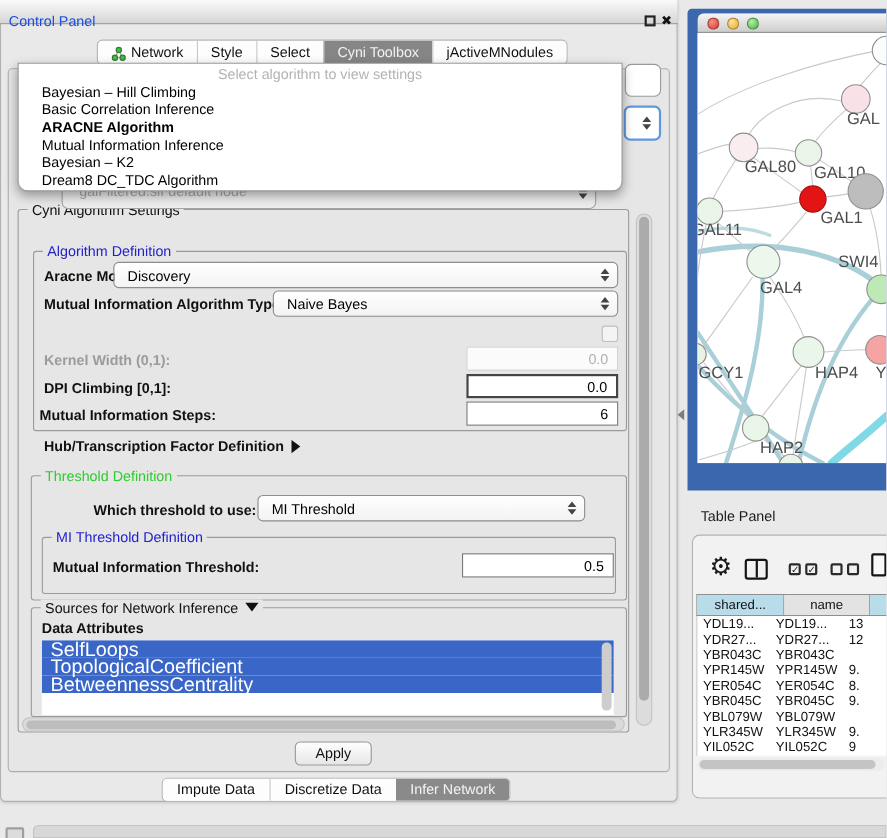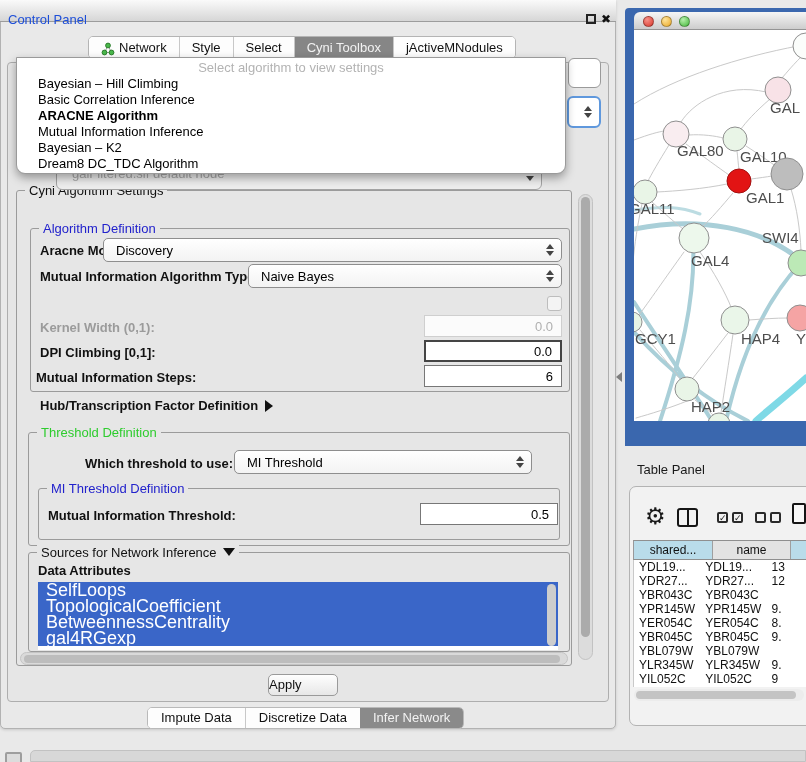--- a/index.html
+++ b/index.html
@@ -77,21 +77,21 @@
 .hsb .thumb{position:absolute;top:2px;height:8px;background:#bdbdbd;border-radius:4px}
 
 
 .attr-list{left:38px;top:582px;width:520px;height:68px;background:#fff;overflow:hidden}
 .attr-item{height:16px;line-height:16px;font-size:18px;color:#fff;background:#3a66c8;
   padding-left:8px;margin-right:0;white-space:nowrap}
 .attr-vsb{position:absolute;right:2px;top:2px;width:9px;height:62px;background:#cdcdcd;border-radius:5px}
 
 
 .apply-btn{left:268px;top:674px;width:70px;height:22px;background:linear-gradient(#fefefe,#e7e7e7);
-  border:1px solid #9a9a9a;border-radius:5px;font-size:13px;line-height:20px}
+  border:1px solid #9a9a9a;border-radius:5px;font-size:13px;text-align:center;line-height:20px}
 .btabs{left:147px;top:707px;height:22px;display:flex;border:1px solid #b9b9b9;border-radius:5px;
   background:#fdfdfd;overflow:hidden}
 .btab{font-size:13px;line-height:20px;padding:0 13px;background:#fdfdfd;color:#111;border-left:1px solid #c8c8c8;white-space:nowrap}
 .btab:first-child{border-left:none}
 .btab.sel{background:#8a8a8a;color:#f3f3f3;border-left:none}
 
 .resize-handle{left:616px;top:372px;width:0;height:0;border-top:5px solid transparent;
   border-bottom:5px solid transparent;border-right:6px solid #7d7d7d}
 
 
@@ -254,21 +254,20 @@
 
   <div class="abs grp" style="left:28px;top:552px;width:542px;height:100px">
     <span class="legend"><span>Sources for Network Inference</span><span class="tri-d"></span></span>
   </div>
   <div class="abs lbl b" style="left:38px;top:563px">Data Attributes</div>
   <div class="abs attr-list" id="attr-list">
     <span class="attr-vsb"></span>
   <div class="attr-item">SelfLoops</div>
       <div class="attr-item">TopologicalCoefficient</div>
       <div class="attr-item">BetweennessCentrality</div>
-      <div class="attr-item">gal4RGexp</div>
     </div>
 
   <div class="abs hsb" style="left:20px;top:652px;width:548px;height:13px">
     <span class="thumb" style="left:3px;width:536px"></span>
   </div>
 
   <div class="abs apply-btn">Apply</div>
   <div class="abs btabs">
     <div class="btab">Impute Data</div>
     <div class="btab">Discretize Data</div>

